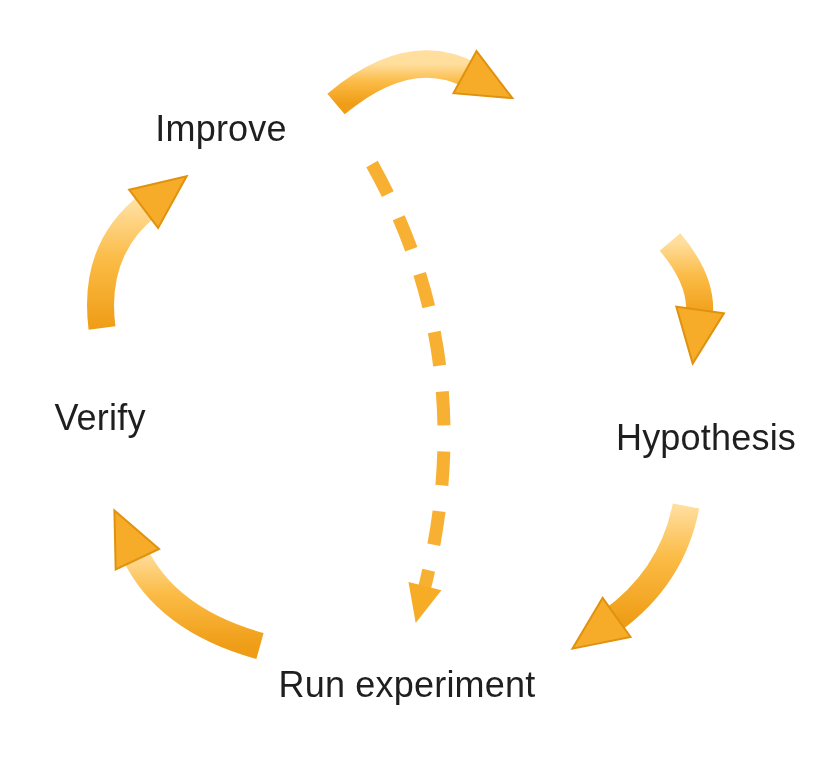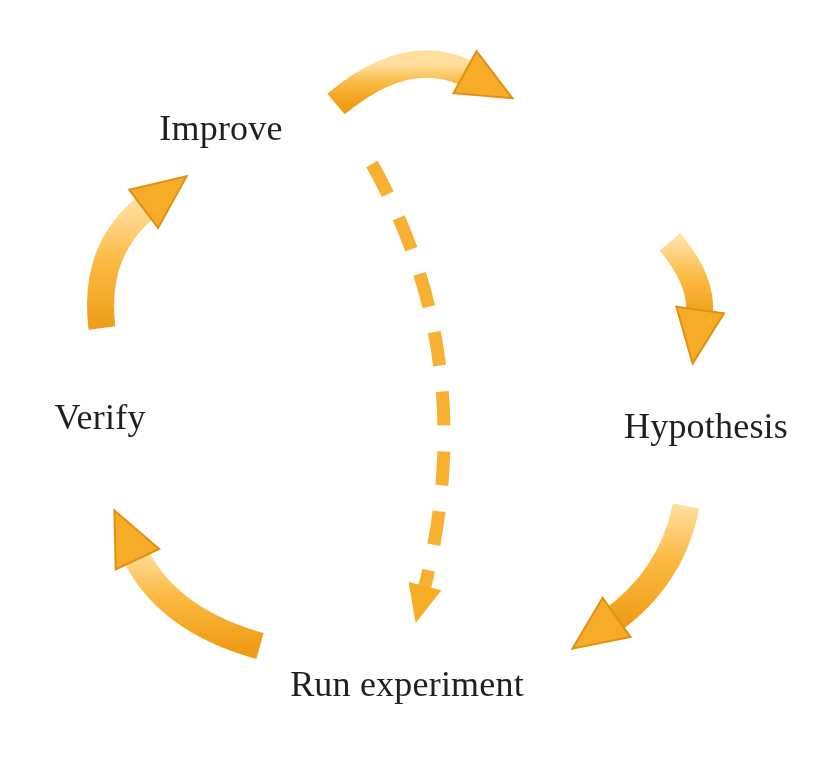--- a/index.html
+++ b/index.html
@@ -24,21 +24,20 @@
   .node-label {
     position: absolute;
     transform: translate(-50%, -50%);
     color: #1f1f1f;
     font-size: 36px;
     font-weight: 400;
     text-align: center;
     white-space: pre-line;
     line-height: 1.25;
     letter-spacing: 0.2px;
-    font-family: Liberation Serif, serif;
   }
 </style>
 </head>
 <body>
 
 <div class="canvas">
 
   <svg class="diagram-svg" width="833" height="775" viewBox="0 0 833 775" xmlns="http://www.w3.org/2000/svg">
     <defs>
       <linearGradient id="arrowGrad" x1="0" y1="0" x2="0" y2="1">
@@ -63,19 +62,19 @@
     <path d="M260,646 Q166,620 134,552" fill="none" stroke="url(#arrowGrad)" stroke-width="27" marker-end="url(#headBig)"></path>
 
     <path d="M102,328 Q92,248 150,204" fill="none" stroke="url(#arrowGrad)" stroke-width="27" marker-end="url(#headBig)"></path>
 
     <path d="M372,164 Q482,360 424,590" fill="none" stroke="#F8B032" stroke-width="13" stroke-dasharray="34 26" marker-end="url(#headSmall)"></path>
   </svg>
 
   <div class="node-label" style="left:221px; top:128px;">Improve</div>
 
 
-  <div class="node-label" style="left:706px; top:426px;">Hypothesis</div>
+  <div class="node-label" style="left:706px; top:437px;">Hypothesis</div>
 
   <div class="node-label" style="left:100px; top:417px;">Verify</div>
 
   <div class="node-label" style="left:407px; top:684px;">Run experiment</div>
 
 </div>
 
 </body></html>

